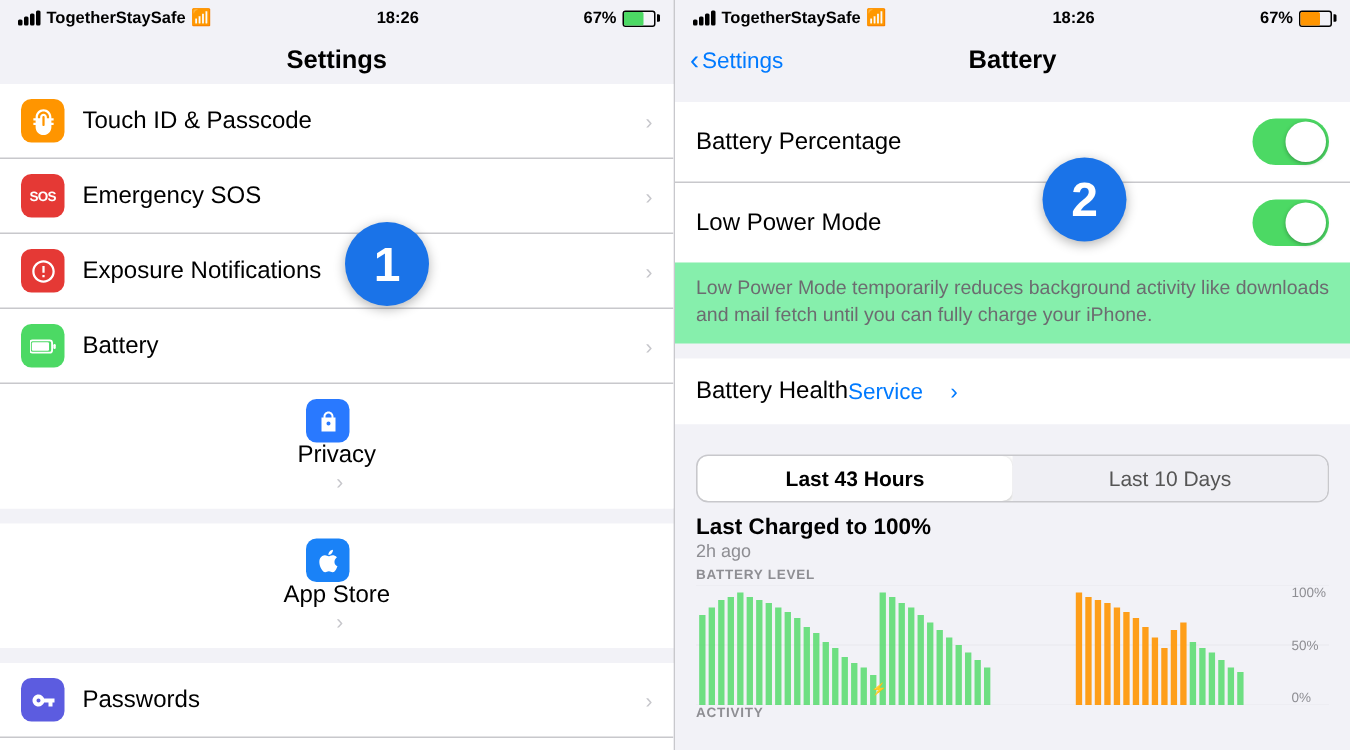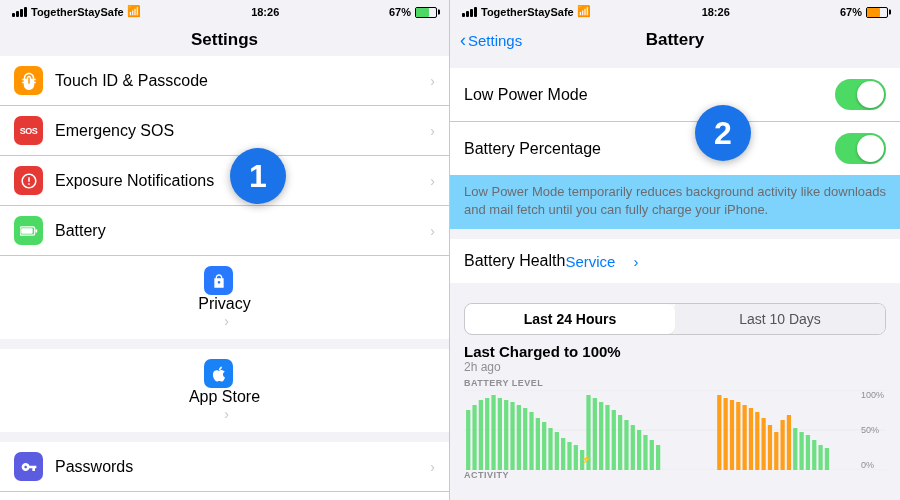--- a/index.html
+++ b/index.html
@@ -223,21 +223,21 @@
       height: 27px;
       border-radius: 50%;
       background: #fff;
       box-shadow: 0 1px 3px rgba(0,0,0,0.3);
     }
 
     .note-text {
       font-size: 13px;
       color: #6c6c70;
       padding: 8px 14px 10px;
-      background: #7dd3fc;
+      background: #86efac;
       line-height: 1.4;
     }
 
     .battery-health-row {
       display: flex;
       align-items: center;
       padding: 11px 14px;
       background: #fff;
       min-height: 44px;
     }
@@ -498,46 +498,46 @@
     <div class="nav-back">
       <span style="font-size:18px;">‹</span>
       <span>Settings</span>
     </div>
     <span class="nav-title">Battery</span>
   </div>
 
   <div class="battery-settings">
     <div class="battery-group">
       <div class="battery-row">
+        <span class="battery-row-label">Battery Percentage</span>
+        <div class="toggle"></div>
+      </div>
+      <div class="battery-row">
         <span class="battery-row-label">Low Power Mode</span>
-        <div class="toggle"></div>
-      </div>
-      <div class="battery-row">
-        <span class="battery-row-label">Battery Percentage</span>
         <div class="toggle"></div>
       </div>
     </div>
 
     <div class="note-text">Low Power Mode temporarily reduces background activity like downloads and mail fetch until you can fully charge your iPhone.</div>
 
     <div class="battery-group">
       <div class="battery-health-row">
         <span>Battery Health</span>
         <div class="service-link">
           <span>Service</span>
           <span>›</span>
         </div>
       </div>
     </div>
 
     <div class="separator-block"></div>
 
     <div class="time-tabs">
       <div class="time-tab active">
-        <span>Last 24 Hours</span>
+        <span>Last 43 Hours</span>
       </div>
       <div class="time-tab inactive">
         <span>Last 10 Days</span>
       </div>
     </div>
 
     <div class="charge-info">
       <div class="charge-title">Last Charged to 100%</div>
       <div class="charge-sub">2h ago</div>
     </div>

